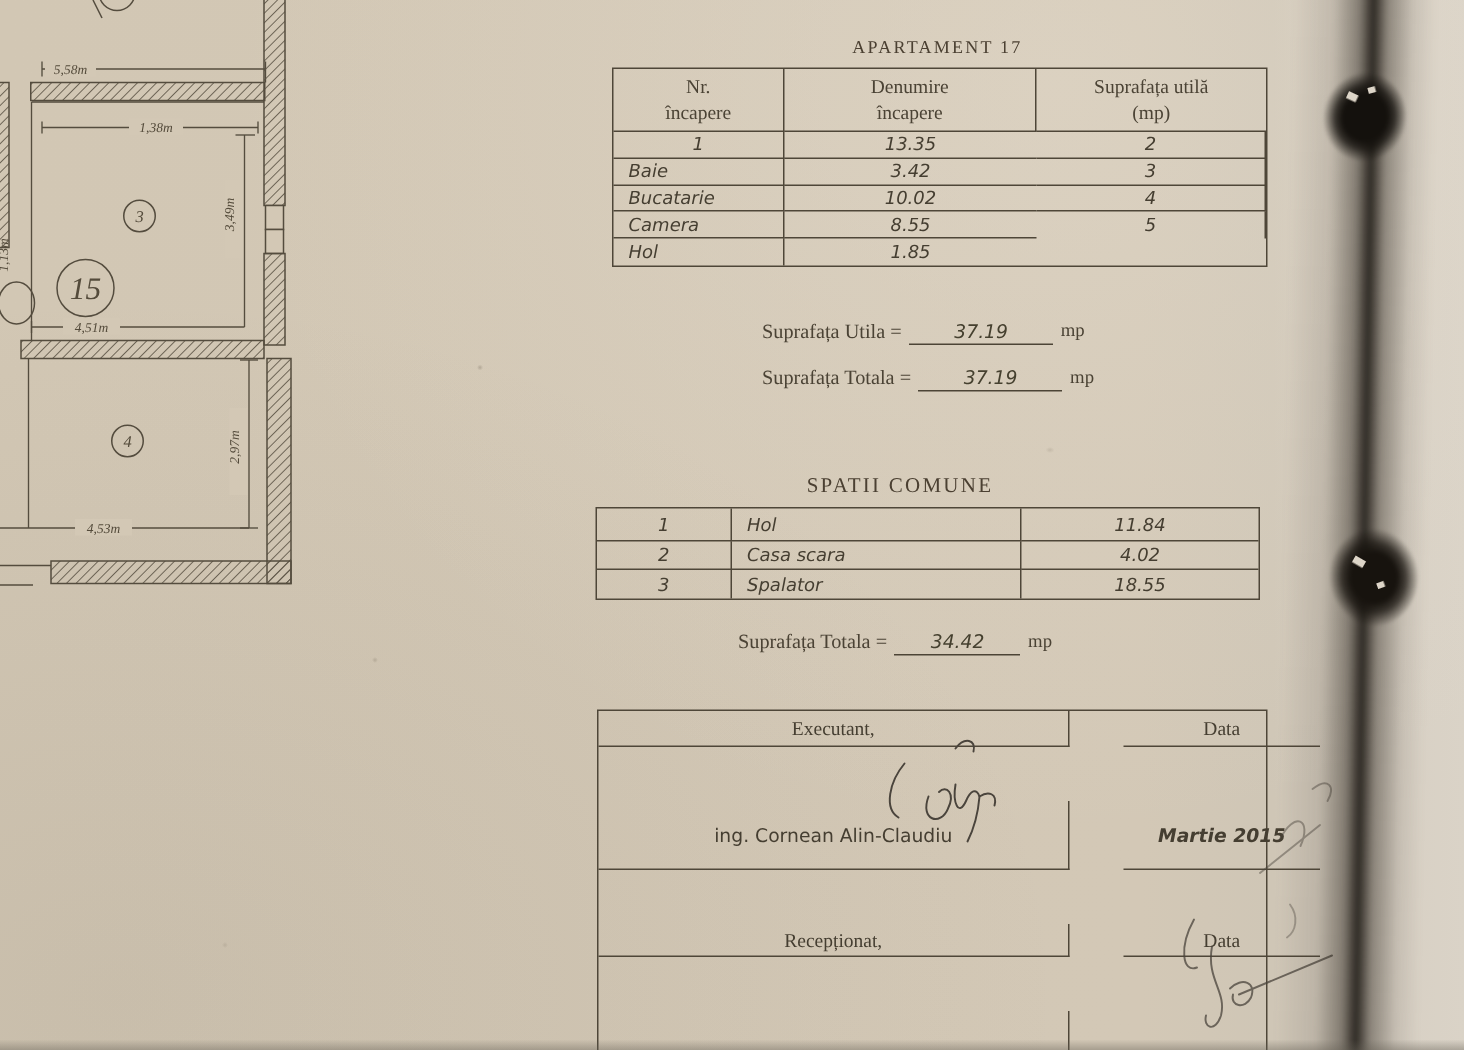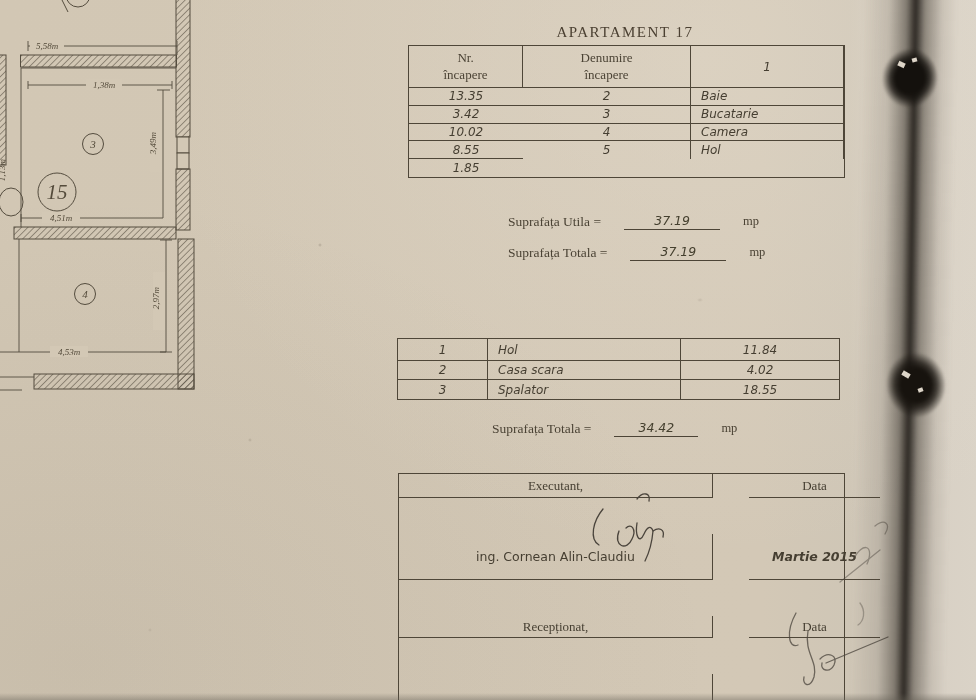--- a/index.html
+++ b/index.html
@@ -11,35 +11,35 @@
       radial-gradient(2px 2px at 250px 440px, rgba(90,80,65,.22), transparent),
       radial-gradient(3px 2px at 700px 300px, rgba(90,80,65,.15), transparent),
       radial-gradient(2px 2px at 150px 630px, rgba(90,80,65,.14), transparent),
       radial-gradient(ellipse at 72% 8%, rgba(232,224,210,.38), transparent 55%),
       radial-gradient(ellipse at 8% 95%, rgba(115,105,90,.10), transparent 50%),
       linear-gradient(to right,#d2c7b4 0%,#d3c8b6 78%,#cfc6b6 87%,#d7cfc3 93%,#dad3c7 100%);}
   
   .plan{position:absolute;left:0;top:0;}
   .plan text{fill:#544b3b;font-family:"Liberation Serif",serif;font-style:italic;}
   
-  .doc-title{position:absolute;text-align:center;font-size:15px;letter-spacing:1.5px;
+  .doc-title{position:absolute;text-align:center;font-size:12px;letter-spacing:1.5px;
     color:#4b4032;font-weight:normal;}
   
   .tbl{position:absolute;display:grid;border:1.4px solid #4e4638;background:transparent;}
   .tbl .cell{border-right:1.2px solid #4e4638;border-bottom:1.2px solid #4e4638;
     display:flex;align-items:center;justify-content:center;color:#453e31;
     font-size:12.5px;overflow:hidden;}
   .tbl .cell.last-col{border-right:none;}
   .tbl .cell.last-row{border-bottom:none;}
   .tbl .head{flex-direction:column;font-size:13px;color:#4b4335;line-height:1.3;
     font-family:"Liberation Serif",serif;font-style:normal;}
   .tbl .val{font-family:"DejaVu Sans",sans-serif;font-style:italic;font-size:12px;}
   .tbl .name-cell{justify-content:flex-start;padding-left:10px;}
   
-  .totline{position:absolute;display:flex;align-items:center;gap:23px;color:#4b4335;}
+  .totline{position:absolute;display:flex;align-items:flex-start;gap:5px;color:#4b4335;}
   .tl-label{font-size:13.5px;}
   .tl-value{display:inline-block;width:96px;text-align:center;
     border-bottom:1.2px solid #4c4436;font-family:"DejaVu Sans",sans-serif;
     font-style:italic;font-size:12.5px;color:#45402f;padding-bottom:1px;}
   .tl-unit{font-size:12.5px;}
   
   .sig-name{font-family:"DejaVu Sans",sans-serif;font-size:12px;}
   .sig-date{font-family:"DejaVu Sans",sans-serif;font-style:italic;font-size:12.5px;font-weight:bold;}
   
   .band{position:absolute;top:-10px;bottom:-10px;left:856px;width:96px;
@@ -150,20 +150,24 @@
 
   <div class="tbl" style="left:408px;top:45px;width:435px;grid-template-columns:114px 168px 153px;grid-template-rows:42px repeat(5,17.8px);">
     <div class="cell head">
       <span>Nr.</span>
       <span>încapere</span>
       </div>
     <div class="cell head">
       <span>Denumire</span>
       <span>încapere</span>
       </div>
+    <div class="cell head last-col">
+      <span>Suprafața utilă</span>
+      <span>(mp)</span>
+      </div>
 
     <div class="cell val">1</div>
     <div class="cell val last-col">13.35</div>
 
     <div class="cell val">2</div>
     <div class="cell val name-cell">Baie</div>
     <div class="cell val last-col">3.42</div>
 
     <div class="cell val">3</div>
     <div class="cell val name-cell">Bucatarie</div>
@@ -182,20 +186,21 @@
     <span class="tl-label">Suprafața Utila =</span>
     <span class="tl-value">37.19</span>
     <span class="tl-unit">mp</span>
   </div>
   <div class="totline" style="left:508px;top:244px;">
     <span class="tl-label">Suprafața Totala =</span>
     <span class="tl-value">37.19</span>
     <span class="tl-unit">mp</span>
   </div>
 
+  <div class="doc-title" style="left:480px;top:317px;width:240px;font-size:14px;">SPATII COMUNE</div>
 
   <div class="tbl" style="left:397px;top:338px;width:441px;grid-template-columns:90px 193px 158px;grid-template-rows:22px 19px 19px;">
     <div class="cell val">1</div>
     <div class="cell val name-cell">Hol</div>
     <div class="cell val last-col">11.84</div>
 
     <div class="cell val">2</div>
     <div class="cell val name-cell">Casa scara</div>
     <div class="cell val last-col">4.02</div>
 

